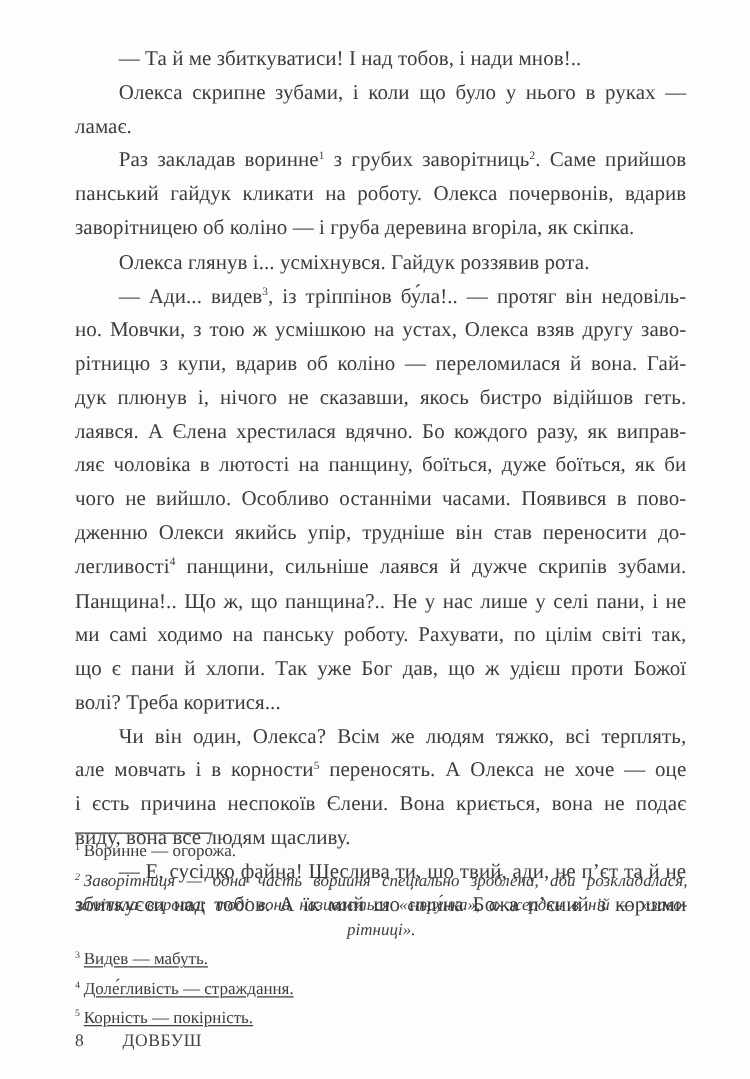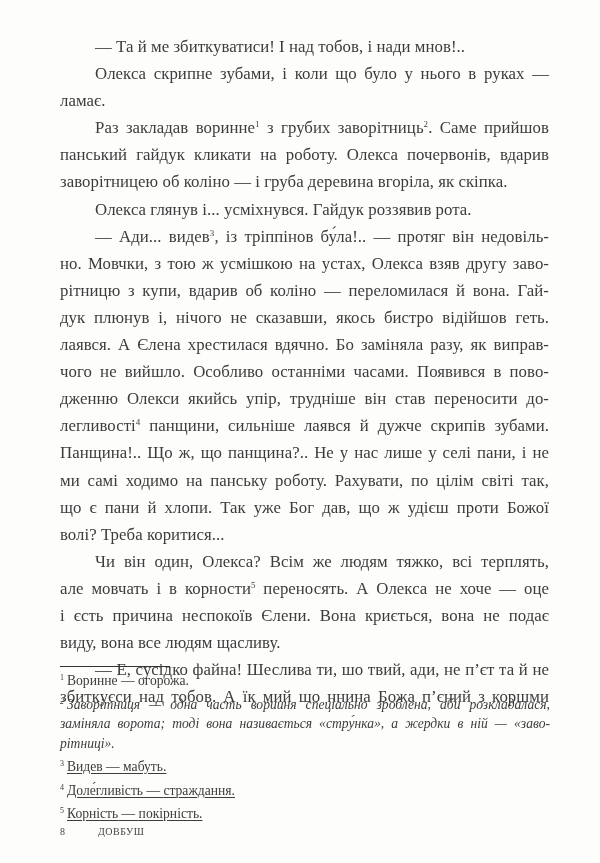--- a/index.html
+++ b/index.html
@@ -26,28 +26,28 @@
     position: absolute; left: 60px; top: 666px; width: 110px; height: 0;
     border-top: 1.2px solid #333;
   }
   .footnotes {
     position: absolute; left: 60px; top: 671px; width: 490px;
     font-family: Liberation Serif, serif;
     font-size: 13.6px; line-height: 19.5px;
   }
   .fn { margin-bottom: 4px; }
   .fn sup { font-size: 8px; vertical-align: 5px; margin-right: 3px; }
-  .fn .it { font-style: italic; }
+  .fn .it { font-style: italic; text-align: center; }
   .fn .ul { text-decoration: underline; text-decoration-thickness: 1px; text-underline-offset: 2px; }
   .fn-line { display: block; white-space: nowrap; }
   .fn-line.just { text-align: justify; text-align-last: justify; white-space: normal; }
   .folio {
     position: absolute; left: 60px; top: 826px;
     font-family: "Liberation Serif", serif;
-    font-size: 10px; color: #444;
+    font-size: 14px; color: #444;
   }
   .folio .num { display: inline-block; width: 38px; }
   .folio .title { letter-spacing: 0.5px; }
 </style>
 </head>
 <body>
 
 <div class="page">
 
   <div class="body-text">
@@ -55,21 +55,22 @@
     <span class="line indent just">Олекса скрипне зубами, і коли що було у нього в руках —</span>
     <span class="line">ламає.</span>
     <span class="line indent just"><span>Раз закладав воринне</span><sup>1</sup><span> з грубих заворітниць</span><sup>2</sup><span>. Саме прийшов</span></span>
     <span class="line just">панський гайдук кликати на роботу. Олекса почервонів, вдарив</span>
     <span class="line">заворітницею об коліно — і груба деревина вгоріла, як скіпка.</span>
     <span class="line indent">Олекса глянув і... усміхнувся. Гайдук роззявив рота.</span>
     <span class="line indent just"><span>— Ади... видев</span><sup>3</sup><span>, із тріппінов бу́ла!.. — протяг він недовіль-</span></span>
     <span class="line just">но. Мовчки, з тою ж усмішкою на устах, Олекса взяв другу заво-</span>
     <span class="line just">рітницю з купи, вдарив об коліно — переломилася й вона. Гай-</span>
     <span class="line just">дук плюнув і, нічого не сказавши, якось бистро відійшов геть.</span>
-    <span class="line just">лаявся. А Єлена хрестилася вдячно. Бо заміняла разу, як виправ-</span>
+    <span class="line just">лаявся. А Єлена хрестилася вдячно. Бо кождого разу, як виправ-</span>
+    <span class="line just">ляє чоловіка в лютості на панщину, боїться, дуже боїться, як би</span>
     <span class="line just">чого не вийшло. Особливо останніми часами. Появився в пово-</span>
     <span class="line just">дженню Олекси якийсь упір, трудніше він став переносити до-</span>
     <span class="line just"><span>легливості</span><sup>4</sup><span> панщини, сильніше лаявся й дужче скрипів зубами.</span></span>
     <span class="line just">Панщина!.. Що ж, що панщина?.. Не у нас лише у селі пани, і не</span>
     <span class="line just">ми самі ходимо на панську роботу. Рахувати, по цілім світі так,</span>
     <span class="line just">що є пани й хлопи. Так уже Бог дав, що ж удієш проти Божої</span>
     <span class="line">волі? Треба коритися...</span>
     <span class="line indent just">Чи він один, Олекса? Всім же людям тяжко, всі терплять,</span>
     <span class="line just"><span>але мовчать і в корности</span><sup>5</sup><span> переносять. А Олекса не хоче — оце</span></span>
     <span class="line just">і єсть причина неспокоїв Єлени. Вона криється, вона не подає</span>

